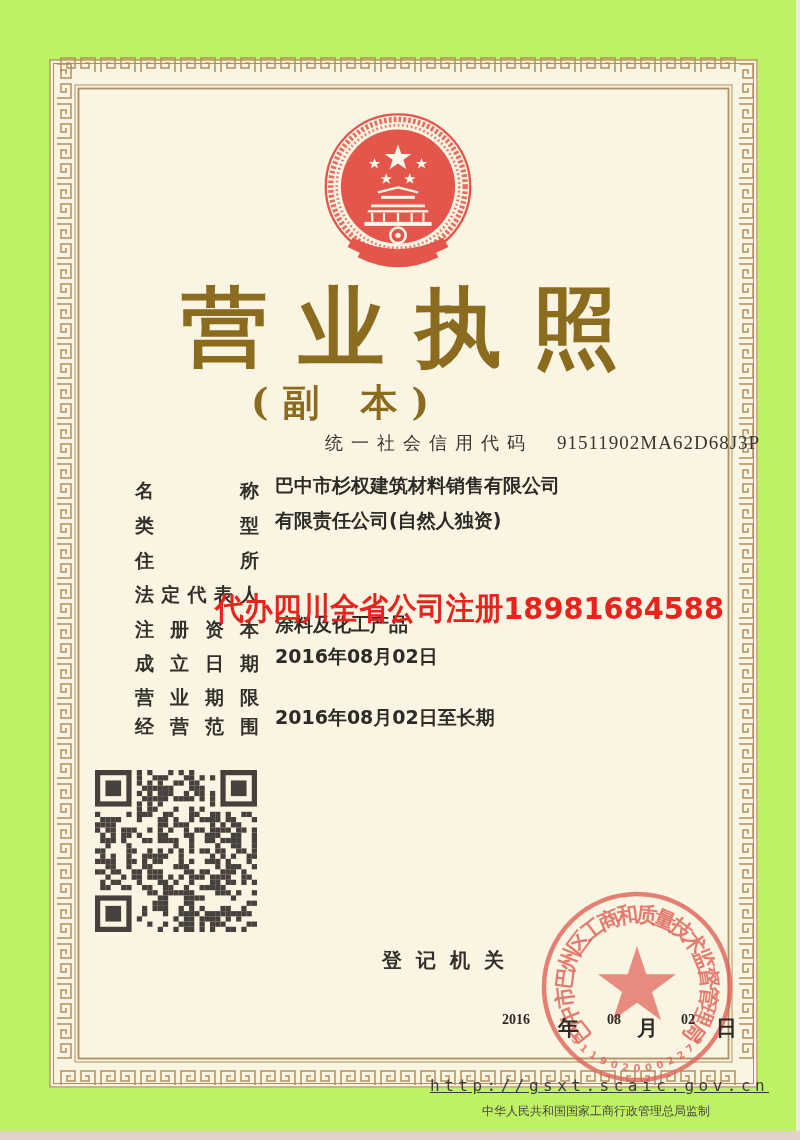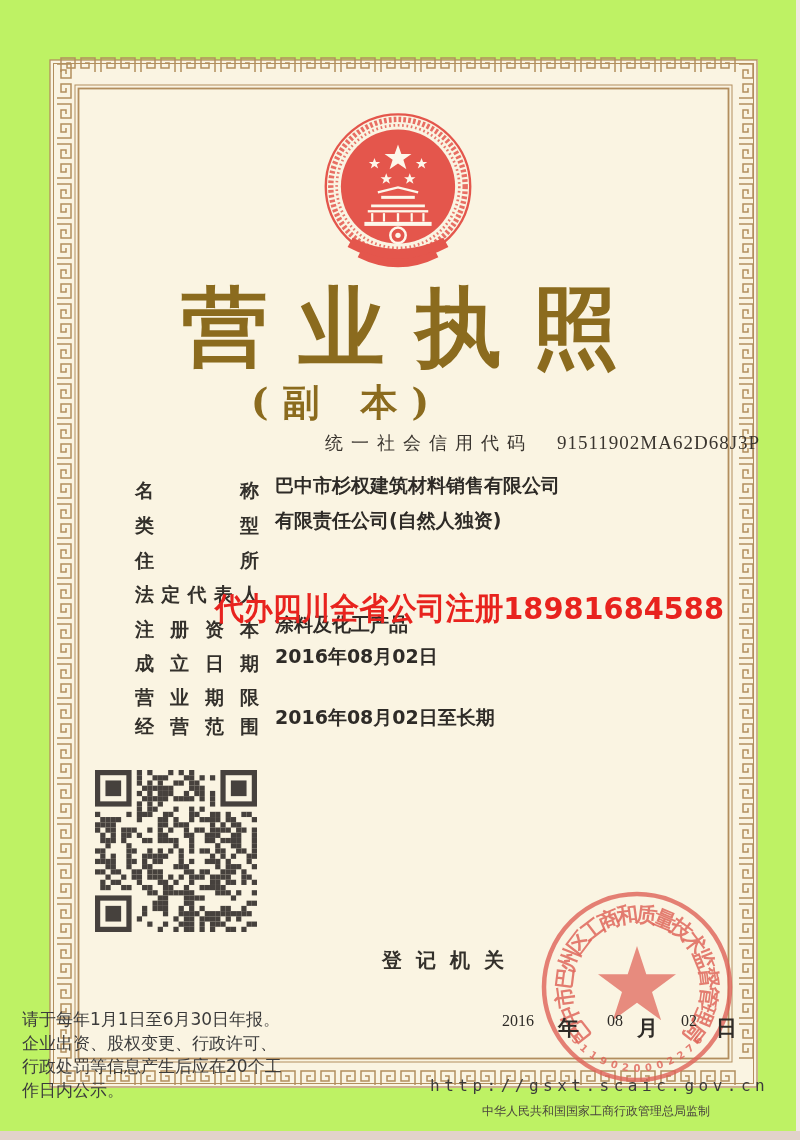--- a/index.html
+++ b/index.html
@@ -26,26 +26,26 @@
   .fvalue{position:absolute;left:263px;width:492px;z-index:10;
          font-size:19px;font-weight:bold;color:#2e2b27;white-space:nowrap;margin-left:12px;}
   .fvalue.scope{white-space:normal;width:484px;line-height:29px;text-align:justify;}
   .watermark{position:absolute;left:215px;top:588px;z-index:30;font-size:31px;font-weight:bold;
          color:#e8231e;white-space:nowrap;transform:scaleX(.93);transform-origin:left center;}
   #qr-svg{position:absolute;left:95px;top:770px;width:162px;height:162px;z-index:10;}
   .reg-label{position:absolute;left:382px;top:947px;width:122px;z-index:10;
          font-size:20px;font-weight:bold;color:#33302b;}
   #stamp-svg{position:absolute;left:537px;top:887px;width:200px;height:200px;z-index:25;}
   .dt{position:absolute;z-index:26;color:#2e2b27;}
-  .dt-num{font-size:16px;font-family:"Liberation Serif","DejaVu Serif",serif;font-weight:normal;}
+  .dt-num{font-size:14px;font-family:"Liberation Serif","DejaVu Serif",serif;font-weight:bold;}
   .dt-unit{font-size:21px;font-weight:bold;}
   .notice{position:absolute;left:22px;top:1008px;width:262px;z-index:12;
          font-size:17px;line-height:23.5px;color:#3b3b3b;}
   .url{position:absolute;left:430px;top:1076px;z-index:12;font-size:16px;letter-spacing:4.5px;
-         color:#3b3b3b;font-family:"DejaVu Sans Mono","Liberation Mono",monospace;}
+         color:#3b3b3b;font-family:"DejaVu Sans Mono","Liberation Mono",monospace;text-decoration:underline;}
   .site-label{position:absolute;left:55px;top:1103px;z-index:12;font-size:16.5px;color:#4a453e;}
   .issuer{position:absolute;left:482px;top:1103px;z-index:12;font-size:12px;color:#4a453e;}
 </style>
 </head>
 <body>
 
 <div class="page">
   <div class="paper"></div>
   <svg id="frame-svg">
       <rect x="50" y="60" width="707" height="1027" fill="none" stroke="#b28e5e" stroke-width="1.3"></rect>
@@ -741,24 +741,18 @@
       <text x="161.13147599804452" y="153.14078134823112" fill="#df6257" opacity="0.8" font-size="10" font-weight="bold" text-anchor="middle" dominant-baseline="central" transform="rotate(-49 161.13147599804452 153.14078134823112)">6</text>
     </svg>
 
   <span class="dt dt-num" style="left:502px;top:1012px">2016</span>
   <span class="dt dt-unit" style="left:558px;top:1014px">年</span>
   <span class="dt dt-num" style="left:607px;top:1012px">08</span>
   <span class="dt dt-unit" style="left:637px;top:1014px">月</span>
   <span class="dt dt-num" style="left:681px;top:1012px">02</span>
   <span class="dt dt-unit" style="left:716px;top:1014px">日</span>
 
-  <div class="notice">
-    <div>请于每年1月1日至6月30日年报。</div>
-    <div>企业出资、股权变更、行政许可、</div>
-    <div>行政处罚等信息产生后应在20个工</div>
-    <div>作日内公示。</div>
-  </div>
   <div class="url">http://gsxt.scaic.gov.cn</div>
   <div class="issuer">中华人民共和国国家工商行政管理总局监制</div>
 
   <div class="edge-right"></div>
   <div class="edge-bottom"></div>
 </div>
 
 </body></html>

